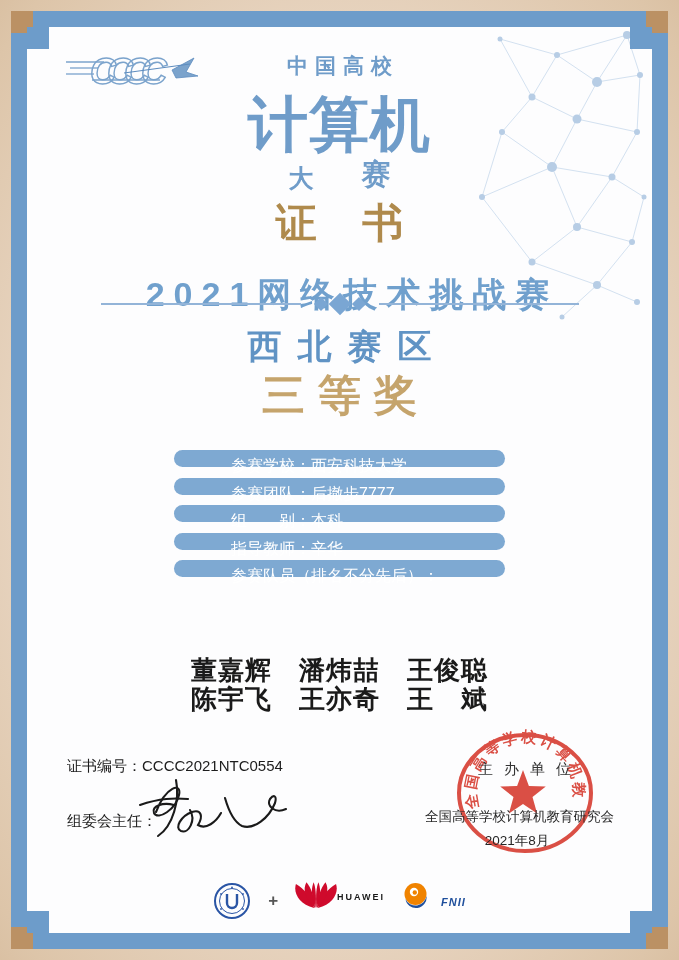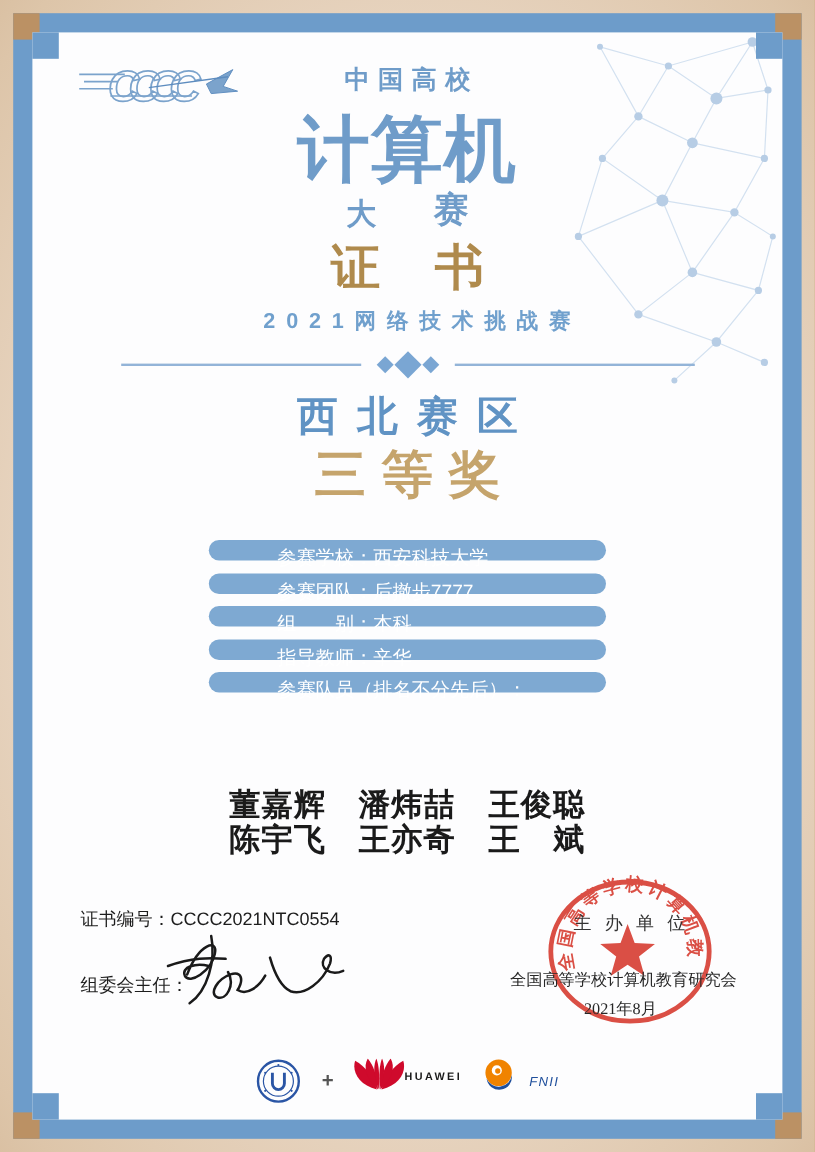--- a/index.html
+++ b/index.html
@@ -21,21 +21,21 @@
 
   .title-block{left:0;right:0;top:52px;text-align:center;color:#6f9cc9;}
   .title-line1{font-size:21px;font-weight:bold;letter-spacing:7px;text-indent:7px;}
   .title-line2{font-size:60px;font-weight:900;letter-spacing:1px;line-height:1.02;margin-top:14px;}
   .title-line3{display:flex;justify-content:center;gap:48px;align-items:flex-end;margin-top:0;}
   .dai{font-size:25px;font-weight:bold;}
   .sai{font-size:29px;font-weight:900;}
 
   .heading{left:0;right:0;top:196px;text-align:center;font-size:41px;font-weight:bold;
     color:#af8a4c;letter-spacing:17px;text-indent:17px;}
-  .event{left:0;right:0;top:255px;text-align:center;font-size:18px;font-weight:bold;
+  .event{left:0;right:0;top:272px;text-align:center;font-size:34px;font-weight:bold;
     color:#70a0cd;letter-spacing:9px;text-indent:9px;margin-left:16px;}
   .divider{left:0;right:0;top:296px;display:flex;align-items:center;justify-content:center;}
   .div-line{width:200px;height:2px;background:#93b4d8;}
   .diamond{background:#7aa6d3;transform:rotate(45deg);margin:0 3px;}
   .d-sm{width:10px;height:10px;}
   .d-lg{width:16px;height:16px;}
   .div-gap{width:12px;}
 
   .region{left:0;right:0;top:324px;text-align:center;font-family:"Liberation Serif", serif;
     font-size:34px;font-weight:bold;color:#6093c4;letter-spacing:16px;text-indent:16px;}
@@ -49,27 +49,27 @@
   .members{left:0;right:0;top:656px;text-align:center;color:#1a1a1a;
     font-size:26px;font-weight:bold;line-height:29px;letter-spacing:1px;}
 
   .certno{left:67px;top:757px;font-size:15px;color:#1d1d1d;}
   .chairman{left:67px;top:812px;font-size:15px;color:#1d1d1d;}
   .sig{left:128px;top:768px;}
   .seal{left:448px;top:727px;}
   .host-label{left:437px;width:175px;top:760px;text-align:center;font-size:15px;color:#333;
     letter-spacing:11px;text-indent:11px;}
   .host-name{left:412px;width:215px;top:808px;text-align:center;font-size:13.5px;color:#272727;}
-  .host-date{left:437px;width:160px;top:832px;text-align:center;font-size:13.5px;color:#272727;font-family:Liberation Serif, serif;}
+  .host-date{left:437px;width:160px;top:832px;text-align:center;font-size:13.5px;color:#272727;}
 
   .logos{left:0;right:0;top:882px;display:flex;justify-content:center;align-items:flex-start;gap:17px;}
   .logo-col{display:flex;flex-direction:row;align-items:center;}
   .plus{font-size:17px;font-weight:bold;color:#555;margin-top:9px;}
   .huawei-label{font-size:9px;font-weight:bold;letter-spacing:2px;color:#1a1a1a;margin-top:2px;}
-  .fnii-label{font-size:11px;font-weight:normal;font-style:italic;color:#1f4f9c;letter-spacing:1px;margin-top:12px;padding-left:12px;}
+  .fnii-label{font-size:11px;font-weight:bold;font-style:italic;color:#1f4f9c;letter-spacing:1px;margin-top:12px;padding-left:12px;}
 </style>
 </head>
 <body>
 
 <div class="stage">
   <div class="abs frame-blue"></div>
   <div class="abs corner c-tan tl1"></div>
   <div class="abs corner c-tan tr1"></div>
   <div class="abs corner c-tan bl1"></div>
   <div class="abs corner c-tan br1"></div>

